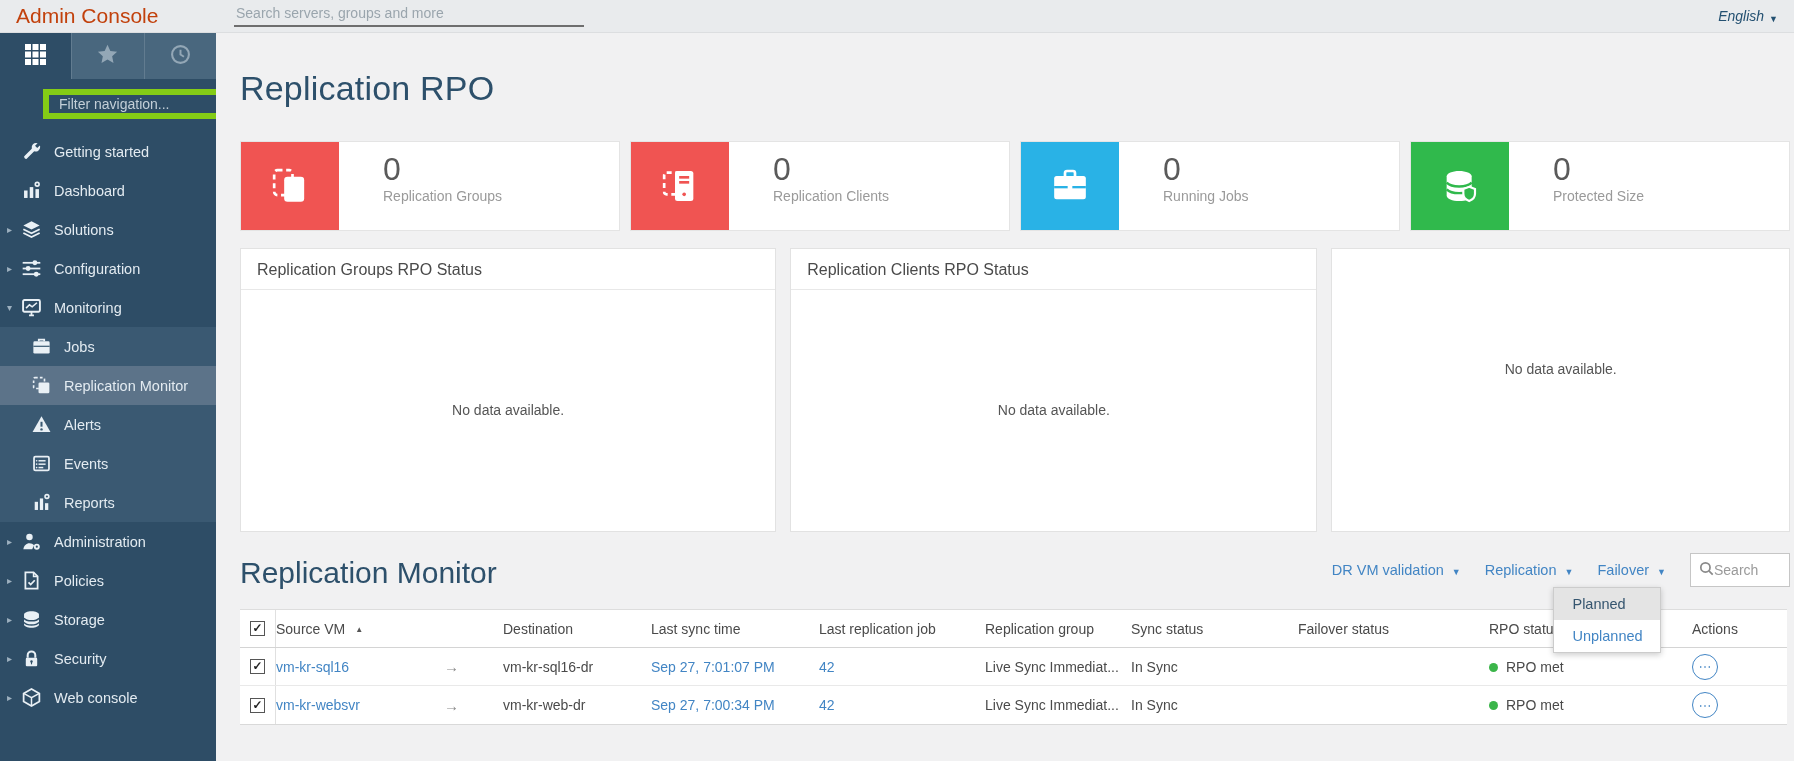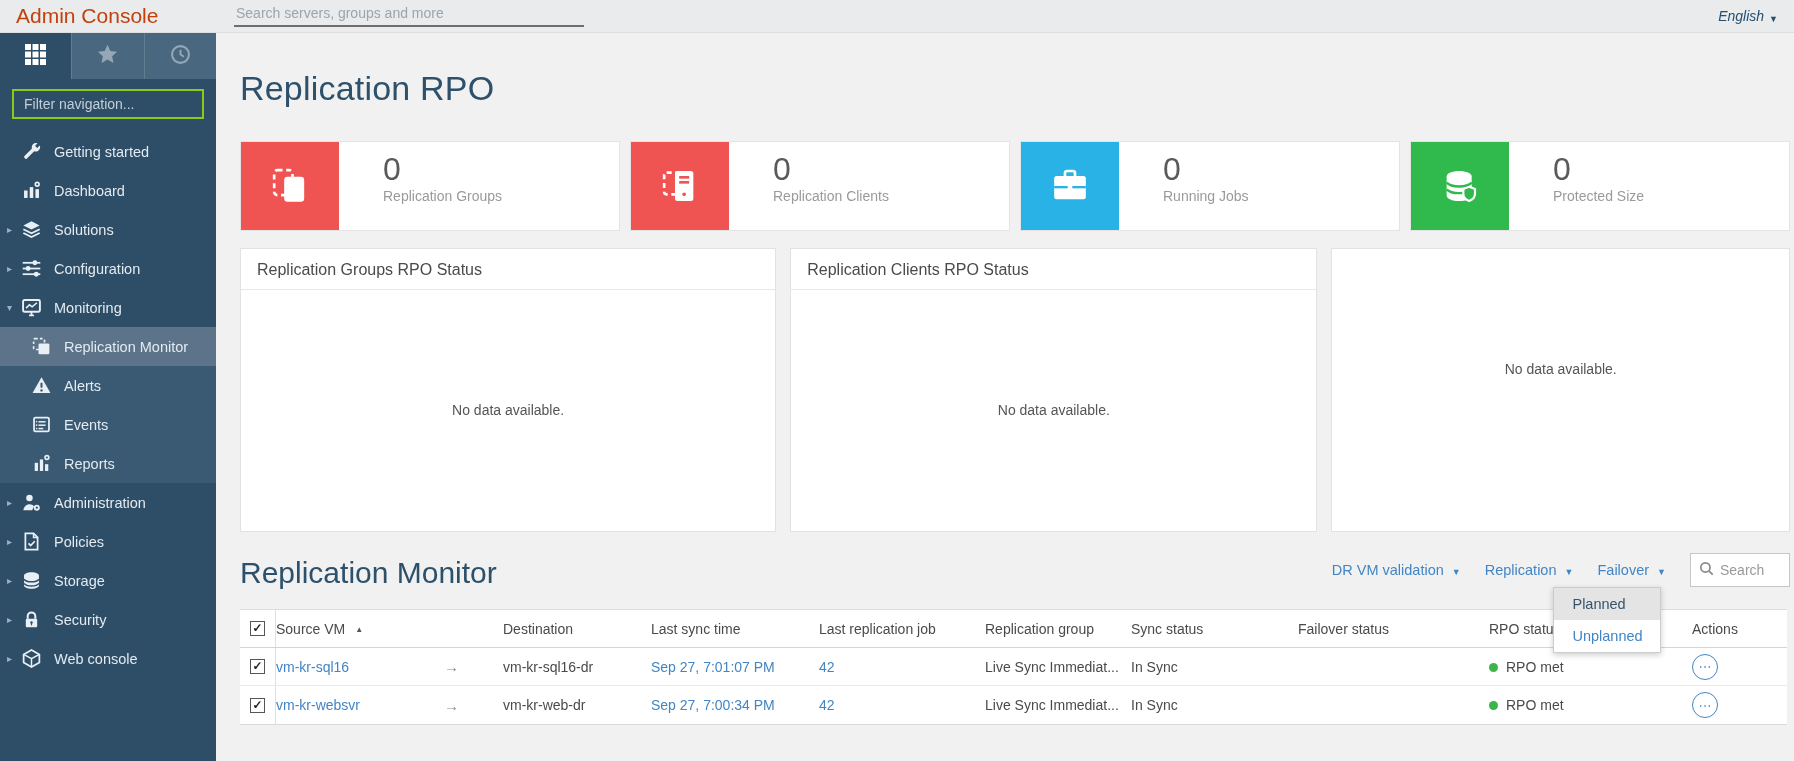--- a/index.html
+++ b/index.html
@@ -23,22 +23,22 @@
 
   
   .sidebar { width:216px; background:#2e4d66; flex:none; overflow:hidden; }
   .side-tabs { display:flex; height:46px; }
   .side-tab { flex:1; display:flex; align-items:center; justify-content:center; cursor:pointer;
     border-left:1px solid rgba(255,255,255,0.14); }
   .side-tab:first-child { border-left:none; }
   .side-tab.dim { background:#49677e; }
   .side-tab svg { width:21px; height:21px; }
   .filter-wrap { margin:10px 12px 0 12px; }
-  .filter-wrap input { width:100%; height:30px; background:transparent; border:2px solid #84cc16;
-    color:#dfe8ee; font-size:14px; padding:0 10px; outline:none; font-family:inherit; }
+  .filter-wrap input { width:100%; height:30px; background:transparent; border:6px solid #84cc16;
+    color:#dfe8ee; font-size:14px; padding:0 10px; outline:none; font-family:inherit;margin-left:31px; }
   .filter-wrap input::placeholder { color:#c3cfd8; }
   .sidenav { margin-top:13px; }
   .nav-item { height:39px; display:flex; align-items:center; padding-left:22px;
     position:relative; color:#e3ebf1; font-size:14.5px; cursor:pointer; --bg:#2e4d66; }
   .nav-item.sub { background:#3a5972; padding-left:32px; --bg:#3a5972; }
   .nav-item.selected { background:#5c7389; --bg:#5c7389; }
   .nav-caret { position:absolute; left:7px; font-size:10px; color:#9db0bf; }
   .nav-ico { width:19px; height:19px; margin-right:13px; flex:none; display:flex; }
   .nav-ico svg { width:100%; height:100%; }
   .h-s { stroke:var(--bg); }
@@ -67,21 +67,21 @@
   .monitor-head { display:flex; align-items:flex-end; margin-top:21px; }
   .monitor-title { font-size:30px; font-weight:300; color:#2d506b; }
   .monitor-actions { margin-left:auto; display:flex; align-items:center; gap:24px; padding-bottom:3px; }
   .mlink { color:#4285c4; font-size:14.5px; cursor:pointer; white-space:nowrap; position:relative; }
   .mlink .caret { font-size:9px; margin-left:4px; }
   .dropdown { position:absolute; top:25px; left:-44px; width:108px; background:#fff;
     border:1px solid #cccccc; box-shadow:0 2px 6px rgba(0,0,0,0.2); z-index:30; }
   .dropdown-item { padding:8px 0 8px 18px; font-size:14.5px; color:#4285c4; cursor:pointer; }
   .dropdown-item.hl { background:#e4e4e4; color:#35556f; }
   .search-box { width:100px; height:34px; background:#fff; border:1px solid #c6c6c6;
-    display:flex; align-items:center; padding:0 8px; gap:6px; }
+    display:flex; align-items:center; padding:0 8px; gap:0; }
   .search-box svg { width:15px; height:15px; flex:none; }
   .search-box input { width:100%; border:none; outline:none; font-size:14px; color:#555; font-family:inherit; }
   .search-box input::placeholder { color:#9a9a9a; }
 
   .grid-table { margin-top:19px; background:#fff; width:1547px;
     border-top:1px solid #dddddd; border-bottom:1px solid #d9d9d9; }
   .trow { display:grid; grid-template-columns:36px 150px 77px 148px 168px 166px 146px 167px 191px 203px 95px;
     height:38px; align-items:center; border-bottom:1px solid #e9e9e9; font-size:14px; color:#4a4a4a; }
   .trow:last-child { border-bottom:none; }
   .trow.thead { color:#4a4a4a; border-bottom:1px solid #d4d4d4; }
@@ -204,20 +204,30 @@
           <span class="nav-caret">▾</span>
           <span class="nav-ico">
             <svg viewBox="0 0 14 14">
               <rect x="0.8" y="1.5" width="12.4" height="8.6" rx="1" fill="none" stroke="#e9f0f5" stroke-width="1.4"></rect>
               <path d="M3 7.5 5.5 5 7.5 6.5 11 3.5" fill="none" stroke="#e9f0f5" stroke-width="1.2"></path>
               <path d="M5.2 12.8h3.6M7 10.1v2.7" stroke="#e9f0f5" stroke-width="1.3"></path>
             </svg>
           </span>
           <span>Monitoring</span>
         </div>
+        <div class="nav-item sub">
+          <span class="nav-ico">
+            <svg viewBox="0 0 14 14">
+              <path d="M5 3.2V2h4v1.2" fill="none" stroke="#e9f0f5" stroke-width="1.3"></path>
+              <rect x="1" y="3.2" width="12" height="9" rx="1" fill="#e9f0f5"></rect>
+              <rect x="1" y="6.4" width="12" height="0.9" class="h-f"></rect>
+            </svg>
+          </span>
+          <span>Jobs</span>
+        </div>
         <div class="nav-item sub selected">
           <span class="nav-ico">
             <svg viewBox="0 0 14 14">
               <rect x="1.2" y="1.2" width="8" height="8" rx="1" fill="none" stroke="#e9f0f5" stroke-width="1.2" stroke-dasharray="2 1.6"></rect>
               <rect x="4.8" y="4.8" width="8" height="8" rx="1" fill="#e9f0f5"></rect>
             </svg>
           </span>
           <span>Replication Monitor</span>
         </div>
         <div class="nav-item sub">

